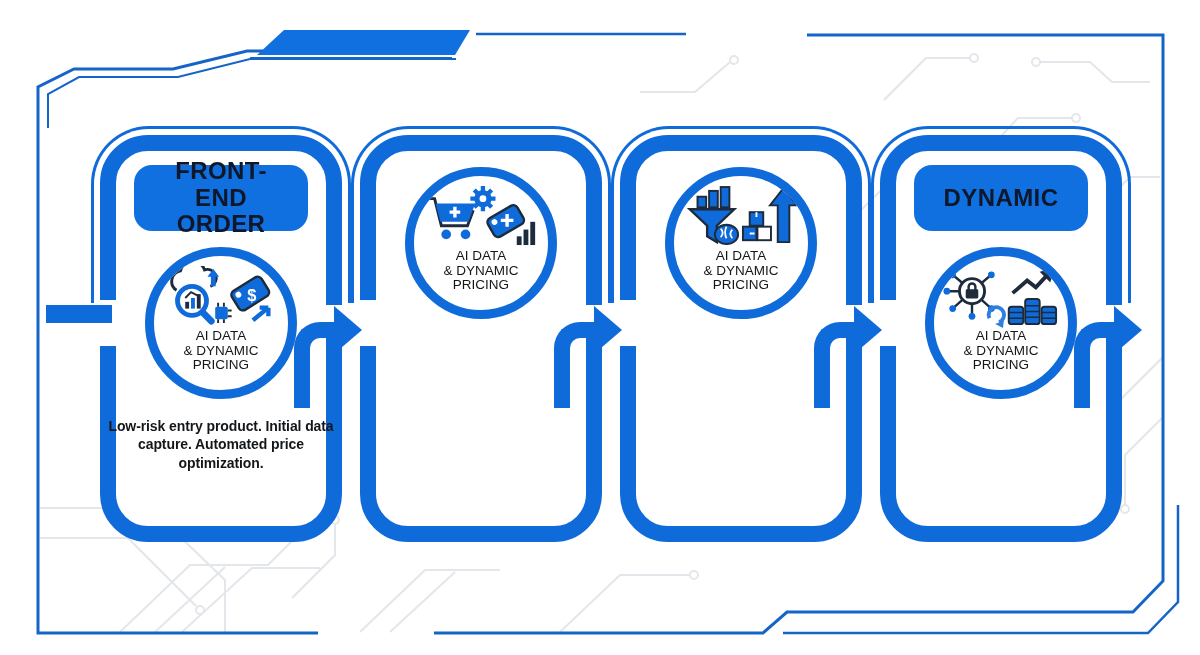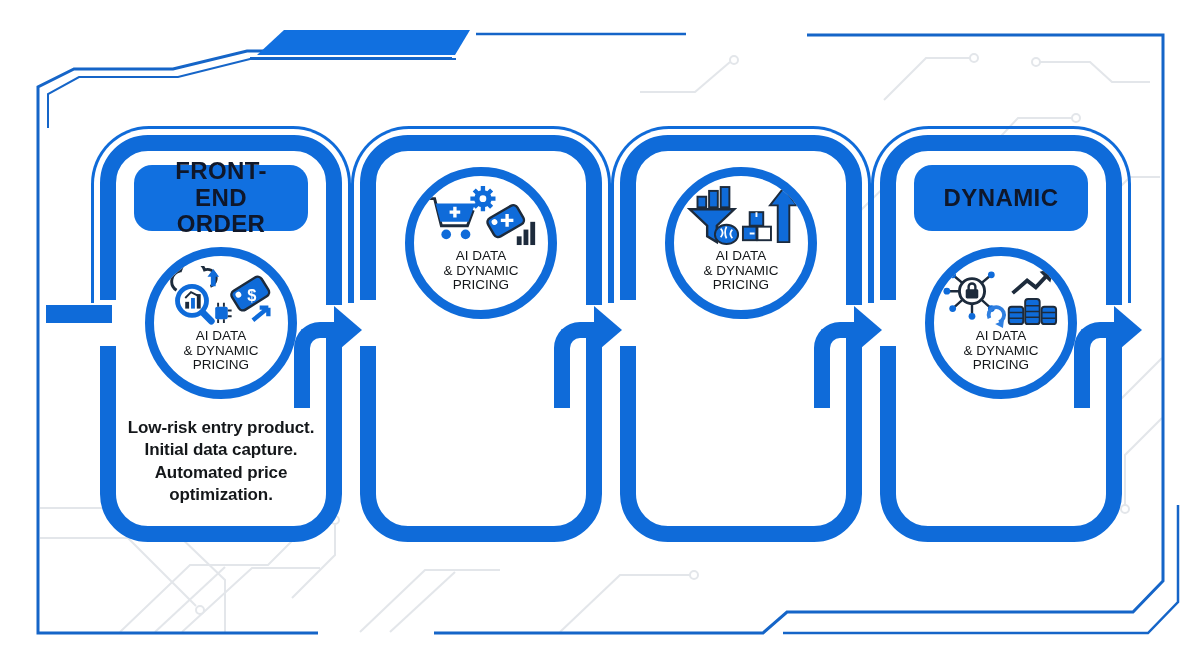--- a/index.html
+++ b/index.html
@@ -35,21 +35,21 @@
     margin-top:16px;width:134px;height:134px;border:9px solid #0f6bd9;border-radius:50%;
     background:#fff;display:flex;flex-direction:column;align-items:center;
     padding-top:0;overflow:hidden;
   }
   .icon-box{margin-top:10px;height:62px;display:flex;align-items:center;justify-content:center;}
   .badge{
     margin-top:1px;text-align:center;font-weight:400;font-size:13.5px;line-height:1.08;
     color:#14171a;letter-spacing:0;
   }
   .desc{
-    margin:18px -12px 0;text-align:center;font-weight:700;font-size:17px;line-height:1.32;
+    margin:18px -12px 0;text-align:center;font-weight:700;font-size:14px;line-height:1.32;
     color:#14171a;letter-spacing:-.1px;
   }
 
   
   .elbow{
     position:absolute;top:322px;width:28px;height:70px;
     border-left:16px solid #0f6bd9;border-top:16px solid #0f6bd9;border-top-left-radius:26px;
   }
   .head{
     position:absolute;top:306px;width:0;height:0;

